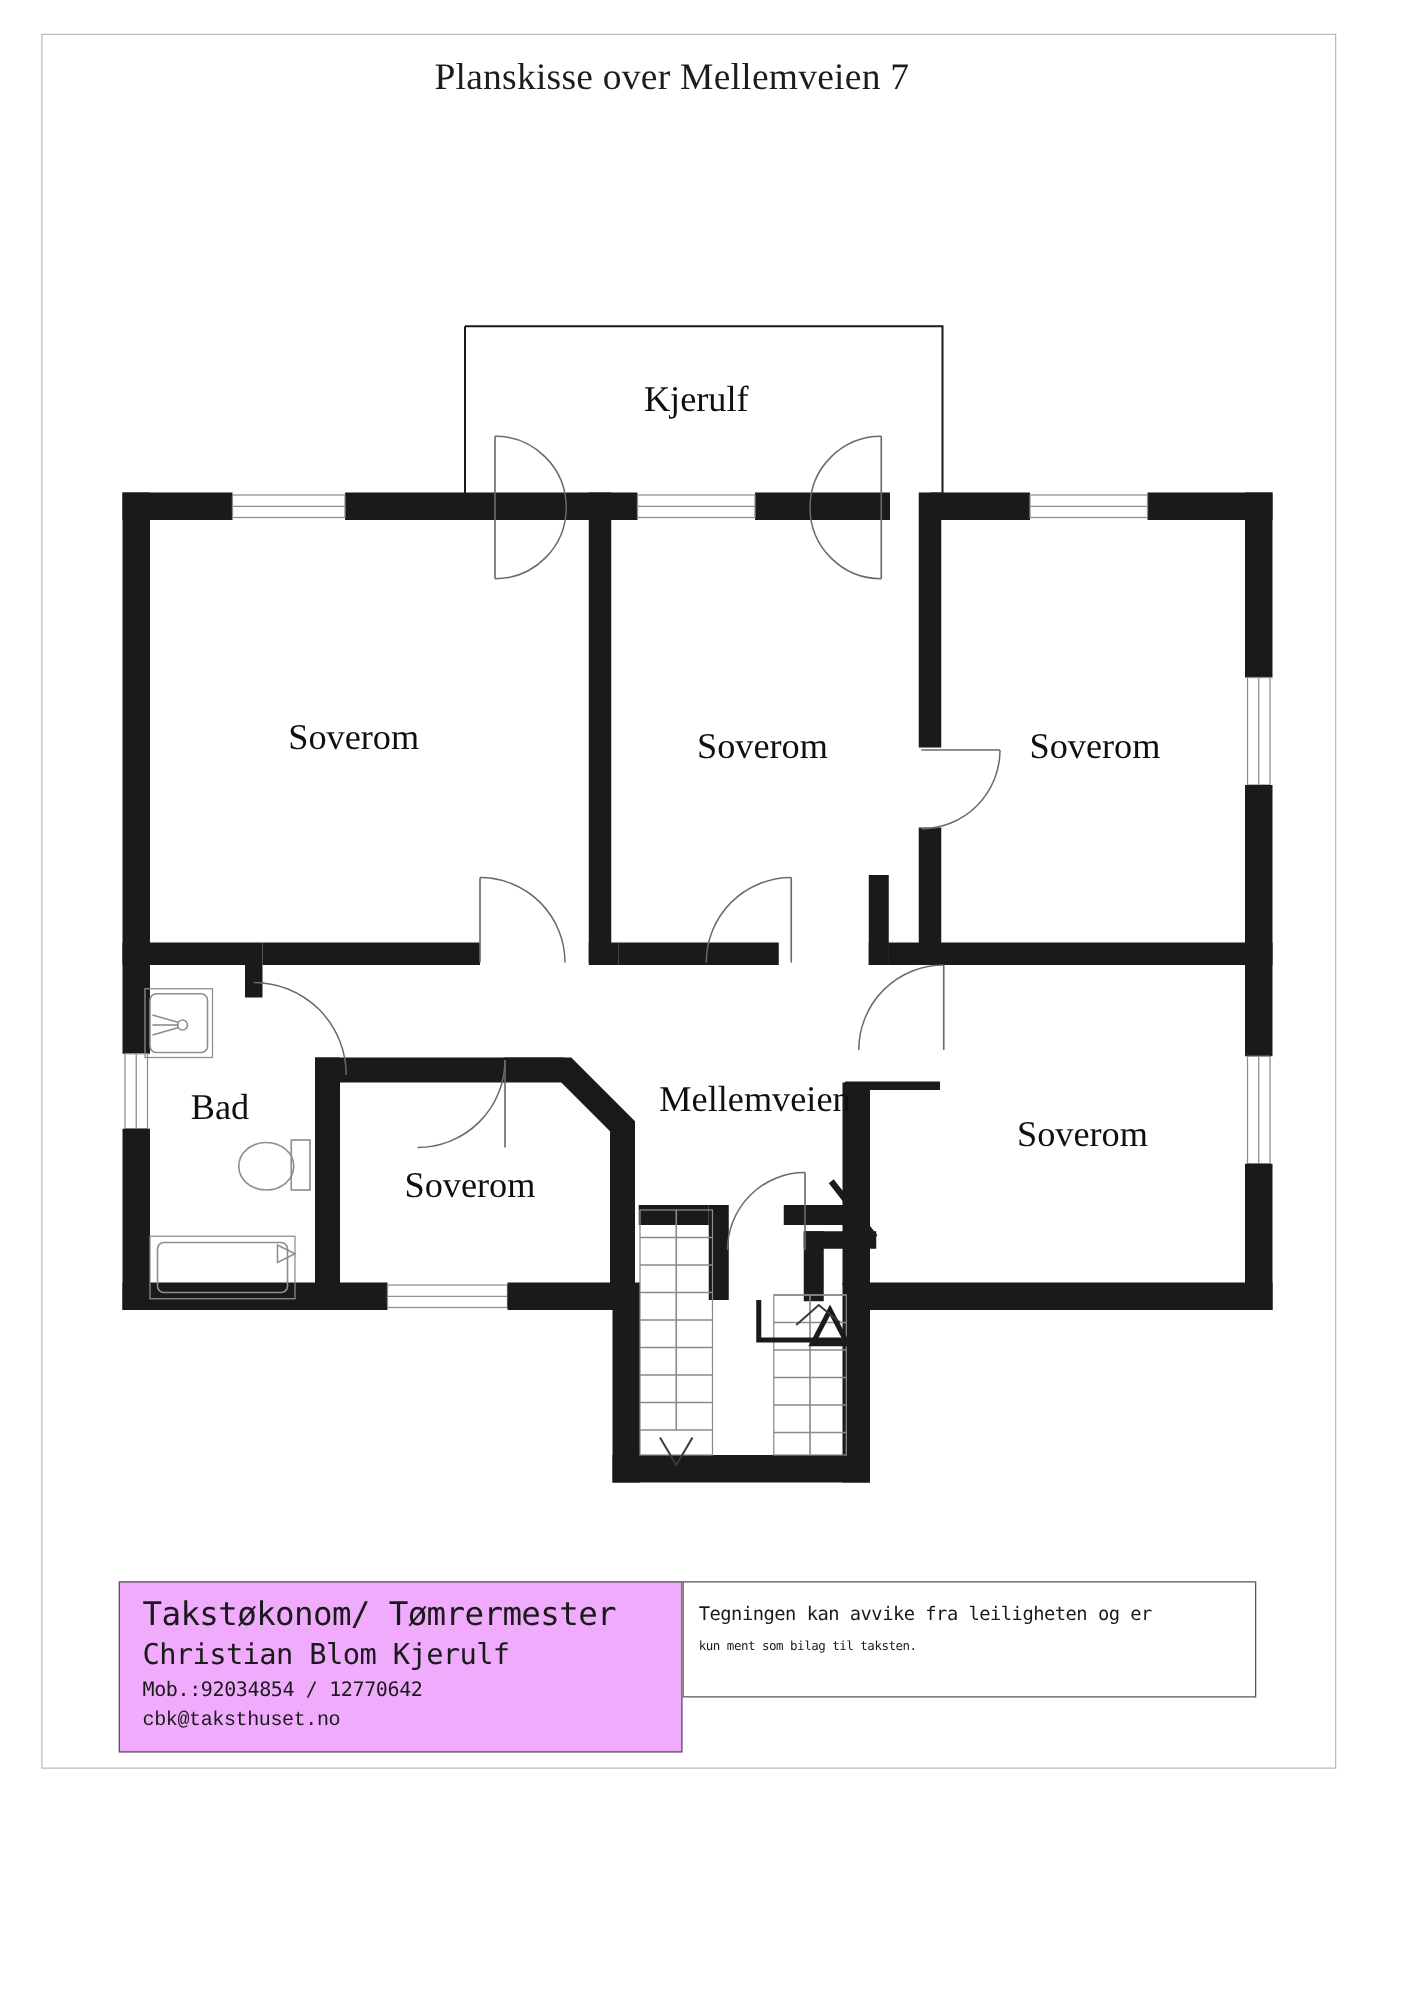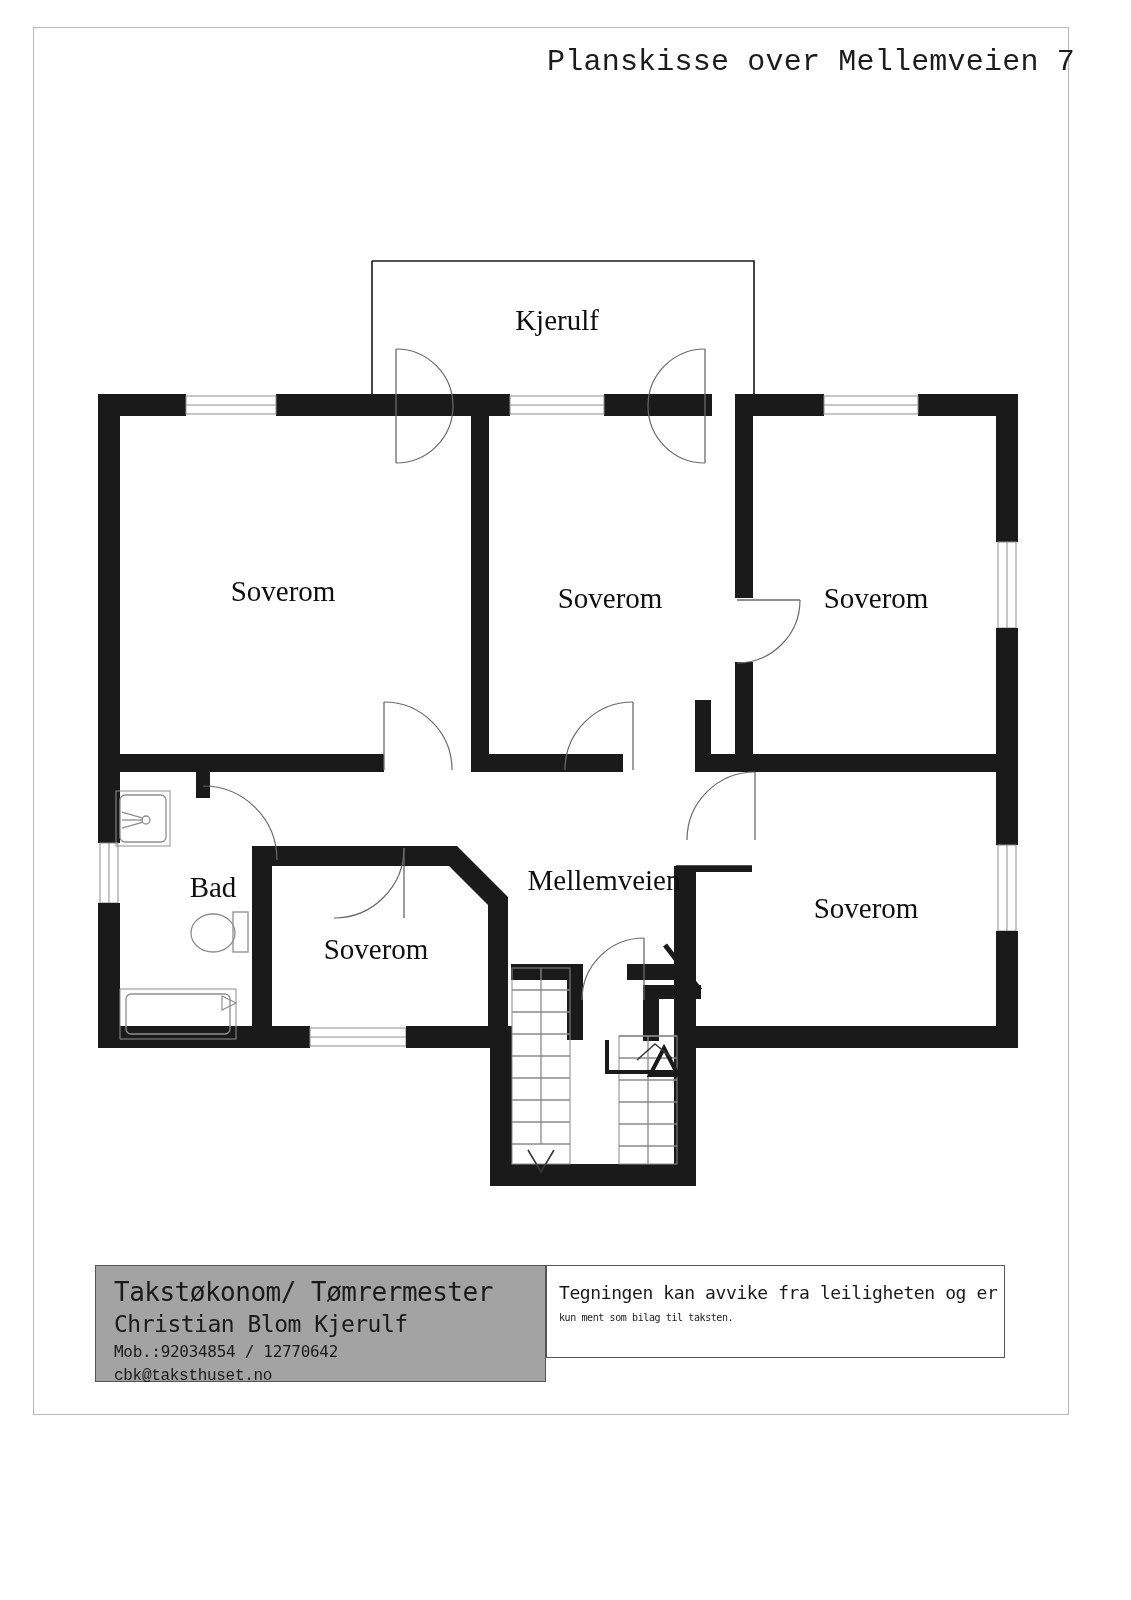--- a/index.html
+++ b/index.html
@@ -25,25 +25,25 @@
     width: 1036px;
     height: 1388px;
     border: 1px solid #b9b9b9;
     box-sizing: border-box;
   }
   #plan-title {
     position: absolute;
     left: 0;
     top: 45px;
     width: 1075px;
-    text-align: right;
+    text-align: center;
     font-size: 30px;
     color: #1c1c1c;
     letter-spacing: 0.2px;
-    font-family: Liberation Mono, monospace;
+    font-family: Liberation Serif, serif;
   }
   
   #plan {
     position: absolute;
     left: 0;
     top: 0;
     width: 1131px;
     height: 1600px;
   }
   .roomlabel {
@@ -53,24 +53,24 @@
     color: #0f0f0f;
     white-space: nowrap;
     transform: translate(-50%, -50%);
   }
   
   #titleblock {
     position: absolute;
     left: 95px;
     top: 1265px;
     width: 451px;
-    height: 117px;
+    height: 137px;
     border: 1px solid #555;
     box-sizing: border-box;
-    background: #a3a3a3;
+    background: #f0abfc;
   }
   #tb-line1 {
     position: absolute;
     left: 18px;
     top: 11px;
     font-family: "DejaVu Sans Mono", monospace;
     font-size: 26px;
     color: #1a1a1a;
     letter-spacing: -0.5px;
     white-space: nowrap;
@@ -113,21 +113,21 @@
     height: 93px;
     border: 1px solid #555;
     box-sizing: border-box;
     background: #fff;
   }
   #note-line1 {
     position: absolute;
     left: 12px;
     top: 16px;
     font-family: "DejaVu Sans Mono", monospace;
-    font-size: 18px;
+    font-size: 15px;
     color: #1a1a1a;
     letter-spacing: -0.4px;
     white-space: nowrap;
   }
   #note-line2 {
     position: absolute;
     left: 12px;
     top: 46px;
     font-family: "DejaVu Sans Mono", monospace;
     font-size: 10px;
@@ -392,21 +392,21 @@
   </svg>
 
   <div class="roomlabel" style="left:557px; top:320px;">Kjerulf</div>
 
   <div class="roomlabel" style="left:283px; top:591px;">Soverom</div>
 
   <div class="roomlabel" style="left:610px; top:598px;">Soverom</div>
 
   <div class="roomlabel" style="left:876px; top:598px;">Soverom</div>
 
-  <div class="roomlabel" style="left:176px; top:887px;margin-left:37px;">Bad</div>
+  <div class="roomlabel" style="left:176px; top:887px;">Bad</div>
 
   <div class="roomlabel" style="left:376px; top:949px;">Soverom</div>
 
   <div class="roomlabel" style="left:604px; top:880px;">Mellemveien</div>
 
   <div class="roomlabel" style="left:866px; top:908px;">Soverom</div>
 
   <div id="titleblock">
     <div id="tb-line1">Takstøkonom/ Tømrermester</div>
     <div id="tb-line2">Christian Blom Kjerulf</div>

